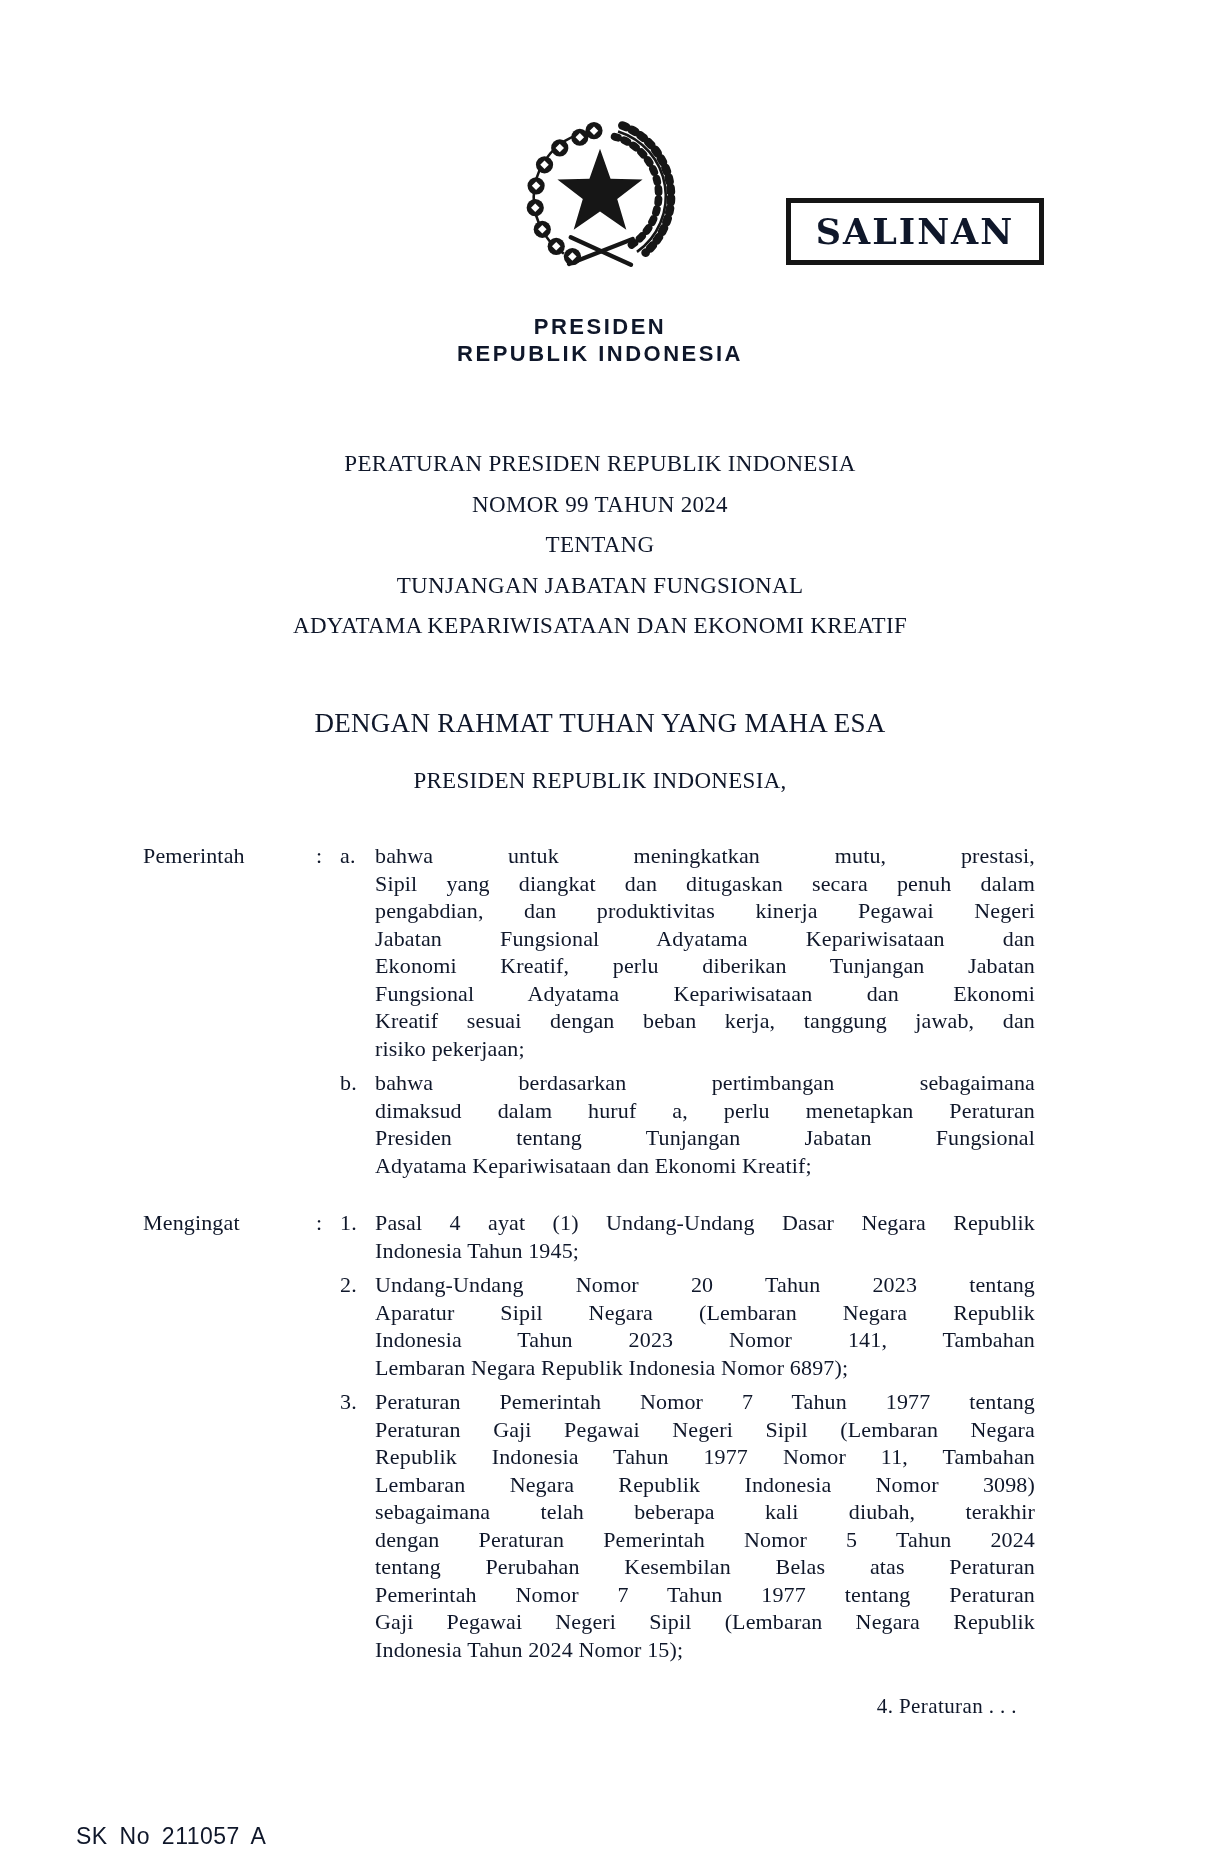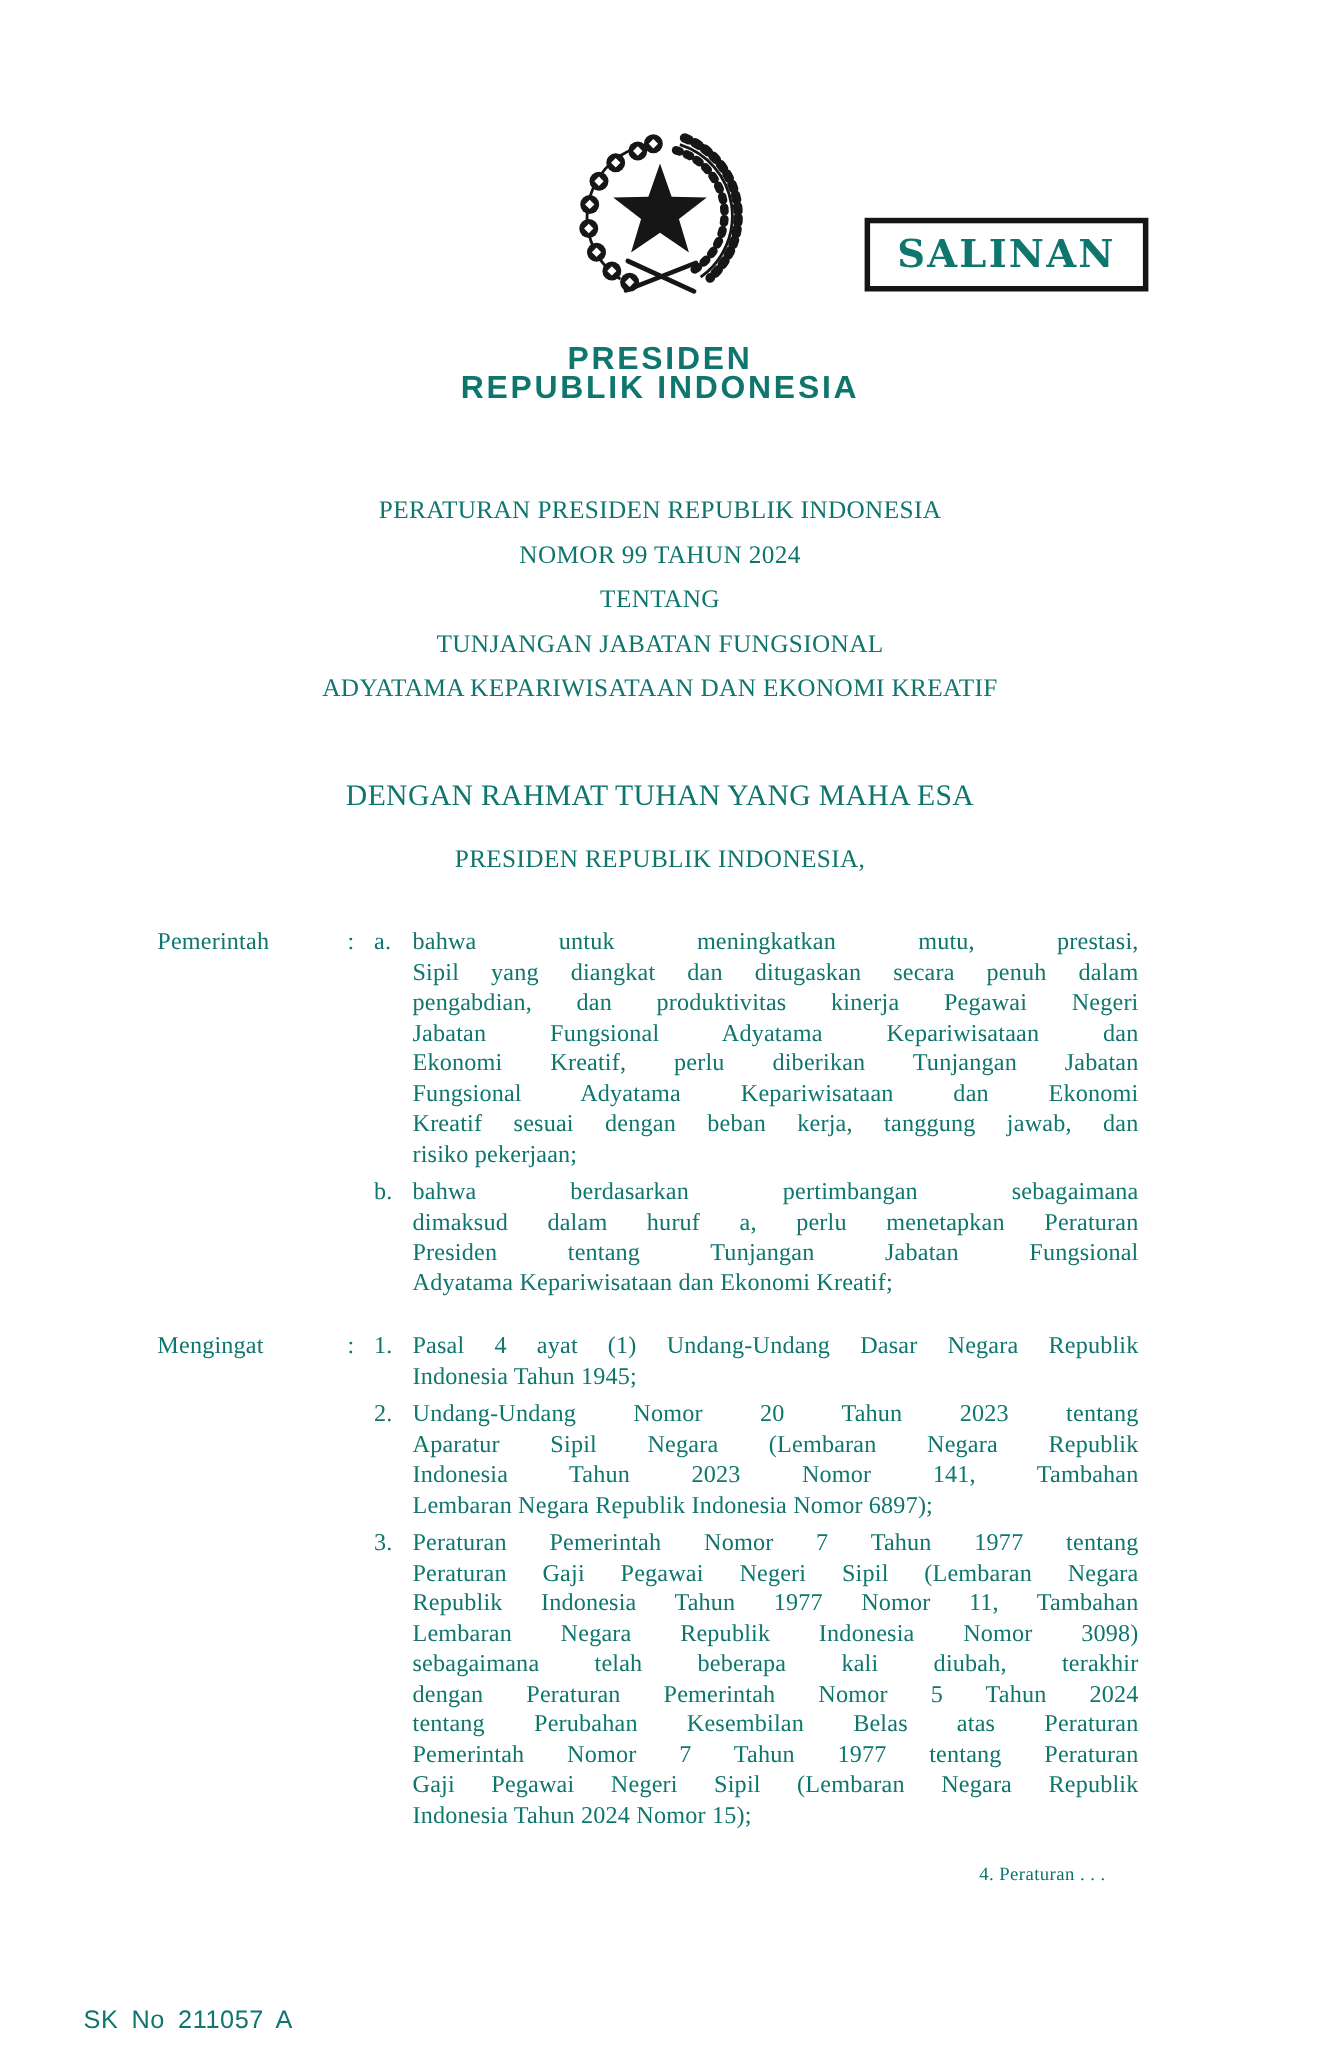--- a/index.html
+++ b/index.html
@@ -1,21 +1,21 @@
 <!DOCTYPE html>
 <html><head>
 <meta charset="utf-8">
 <style>
   html, body { margin: 0; padding: 0; background: #ffffff; }
   .page {
     position: relative;
     width: 1221px;
     height: 1874px;
     background: #ffffff;
-    color: #0f766e;
+    color: #0f172a;
     font-family: "Liberation Serif", "DejaVu Serif", serif;
     overflow: hidden;
   }
 
   
   .salinan-box {
     position: absolute;
     top: 198px; left: 786px;
     width: 248px; height: 57px;
     border: 5px solid #151515;
@@ -31,21 +31,21 @@
     transform: translateX(-50%);
   }
 
   
   .letterhead {
     position: absolute;
     top: 313px; left: 600px;
     transform: translateX(-50%);
     text-align: center;
     font-family: "Liberation Sans", sans-serif;
-    font-weight: bold; font-size: 29px; line-height: 27px;
+    font-weight: bold; font-size: 22px; line-height: 27px;
     letter-spacing: 2.5px; white-space: nowrap;
   }
 
   
   .title-block {
     position: absolute;
     top: 444px; left: 600px;
     transform: translateX(-50%);
     width: 1000px;
     text-align: center;
@@ -78,22 +78,22 @@
   .items-col { display: flex; flex-direction: column; gap: 7px; }
   .citem { display: grid; grid-template-columns: 35px 1fr; }
   .citem .lines .tline {
     text-align: justify;
     text-align-last: justify;
   }
   .citem .lines .tline:last-child { text-align-last: auto; }
 
   .catchword {
     position: absolute;
-    top: 1694px; right: 216px;
-    font-size: 17px; letter-spacing: 0.4px;
+    top: 1694px; right: 204px;
+    font-size: 21px; letter-spacing: 0.4px;
   }
 
   .sk-number {
     position: absolute;
     top: 1790px; left: 76px;
     font-family: "Liberation Sans", sans-serif;
     font-size: 23px; letter-spacing: 0.5px; word-spacing: 5px; margin-top: 33px;
   }
 </style>
 </head>

